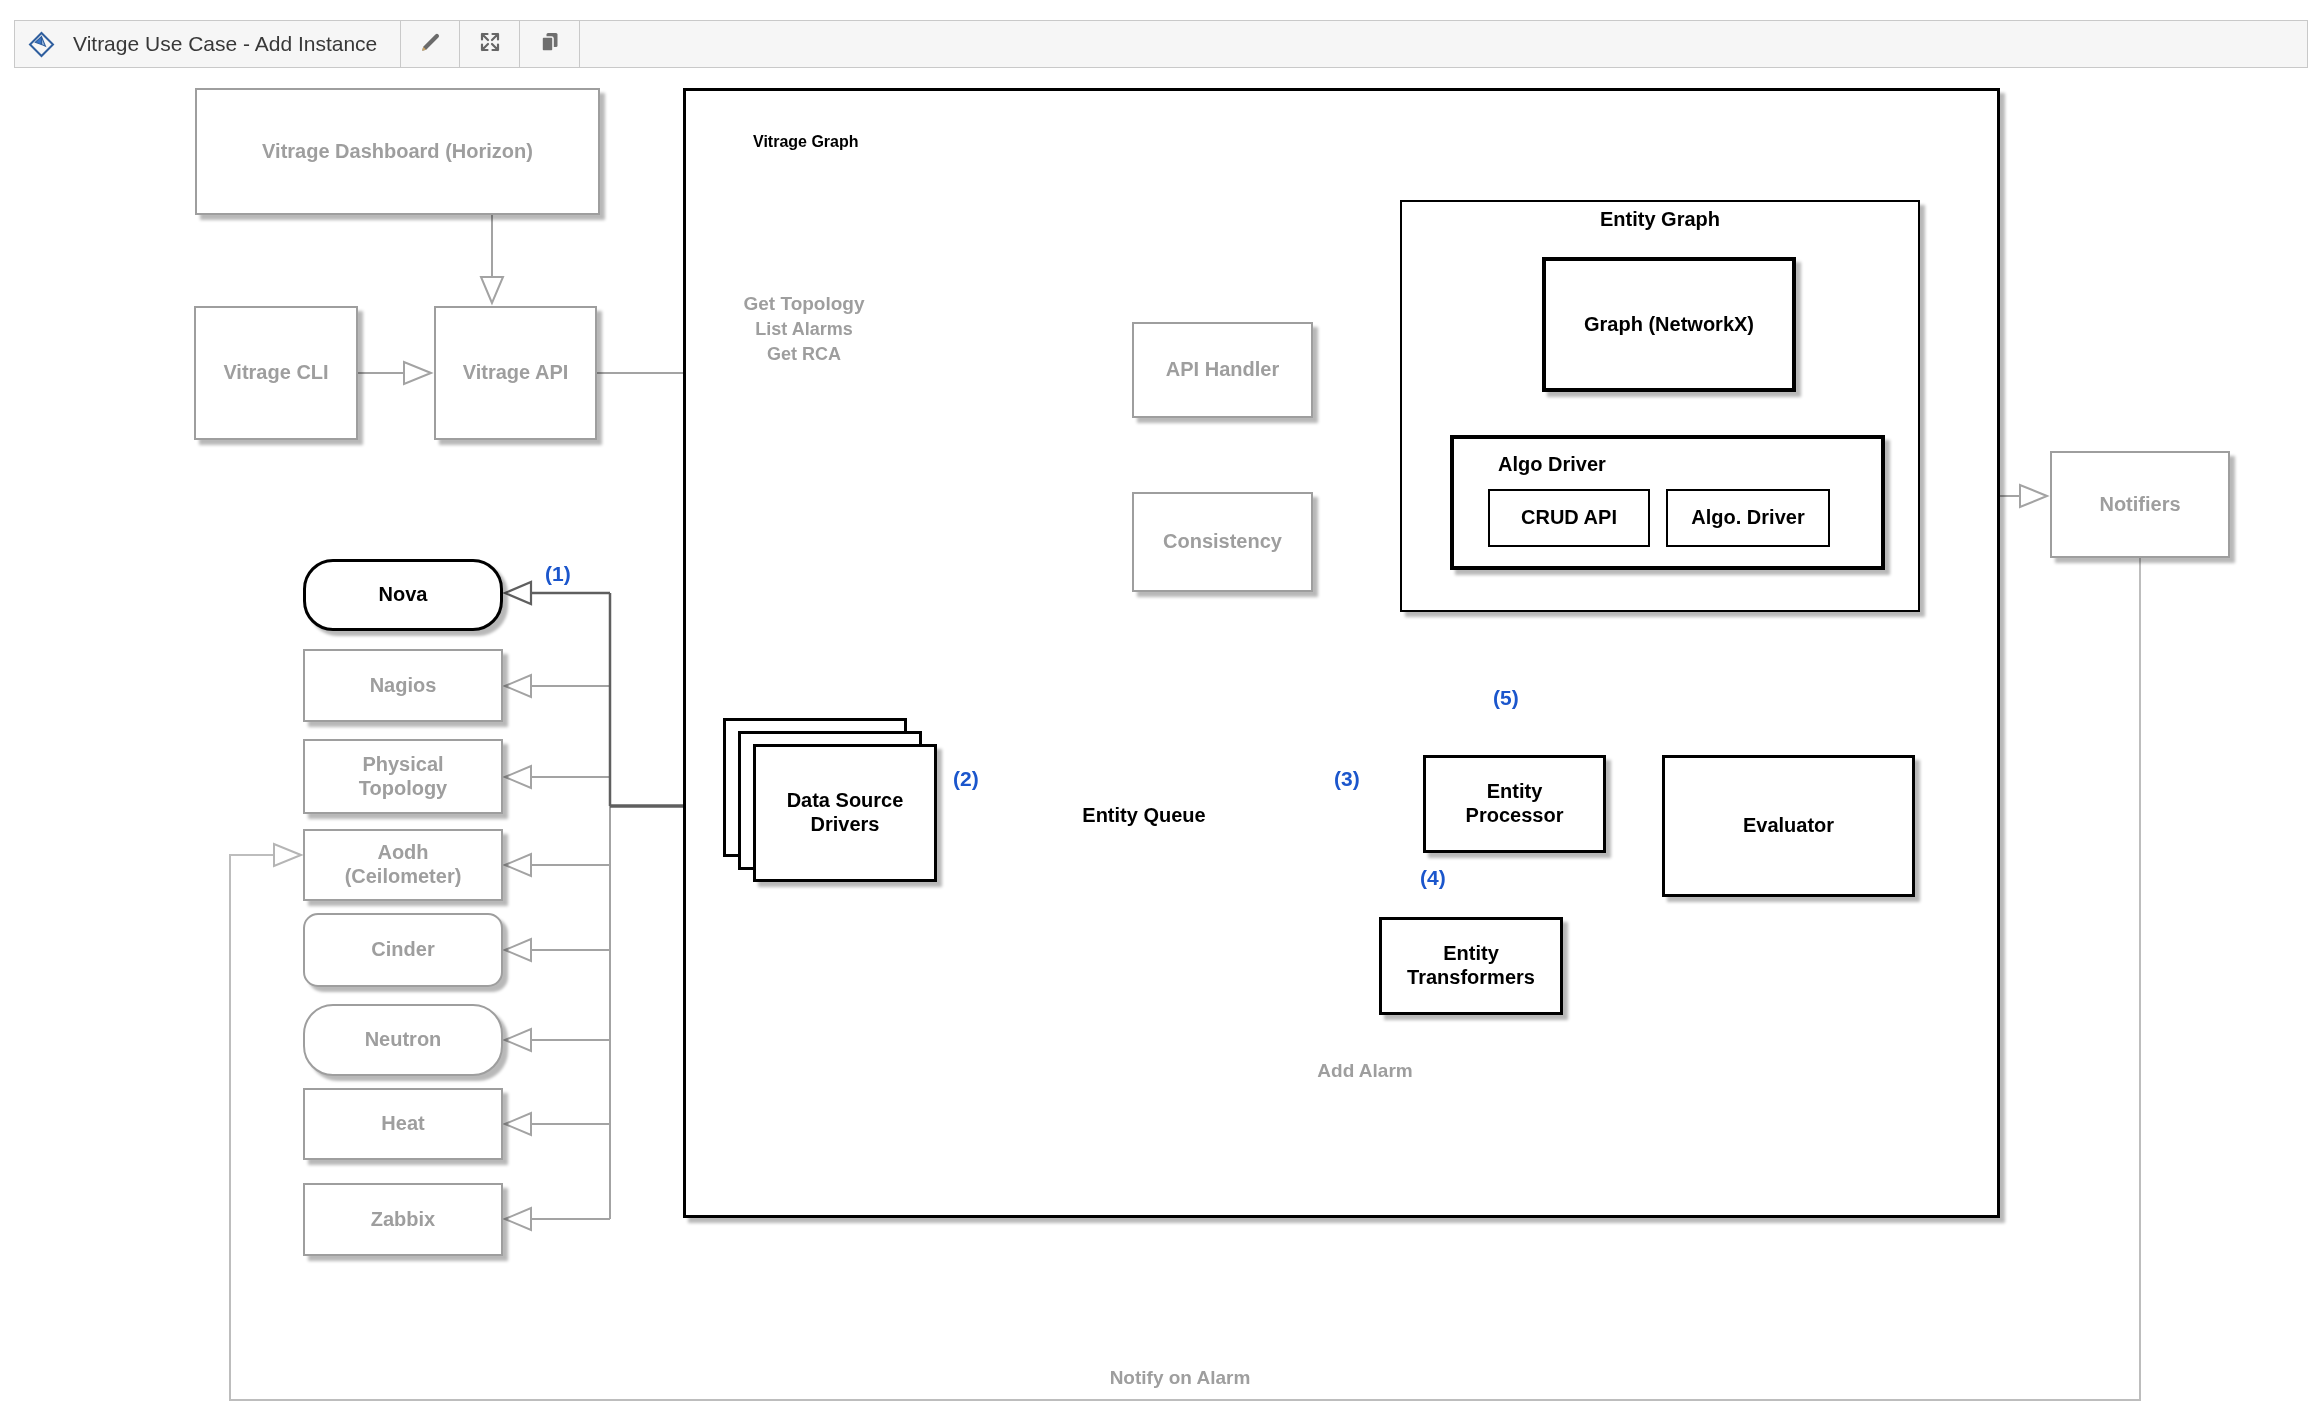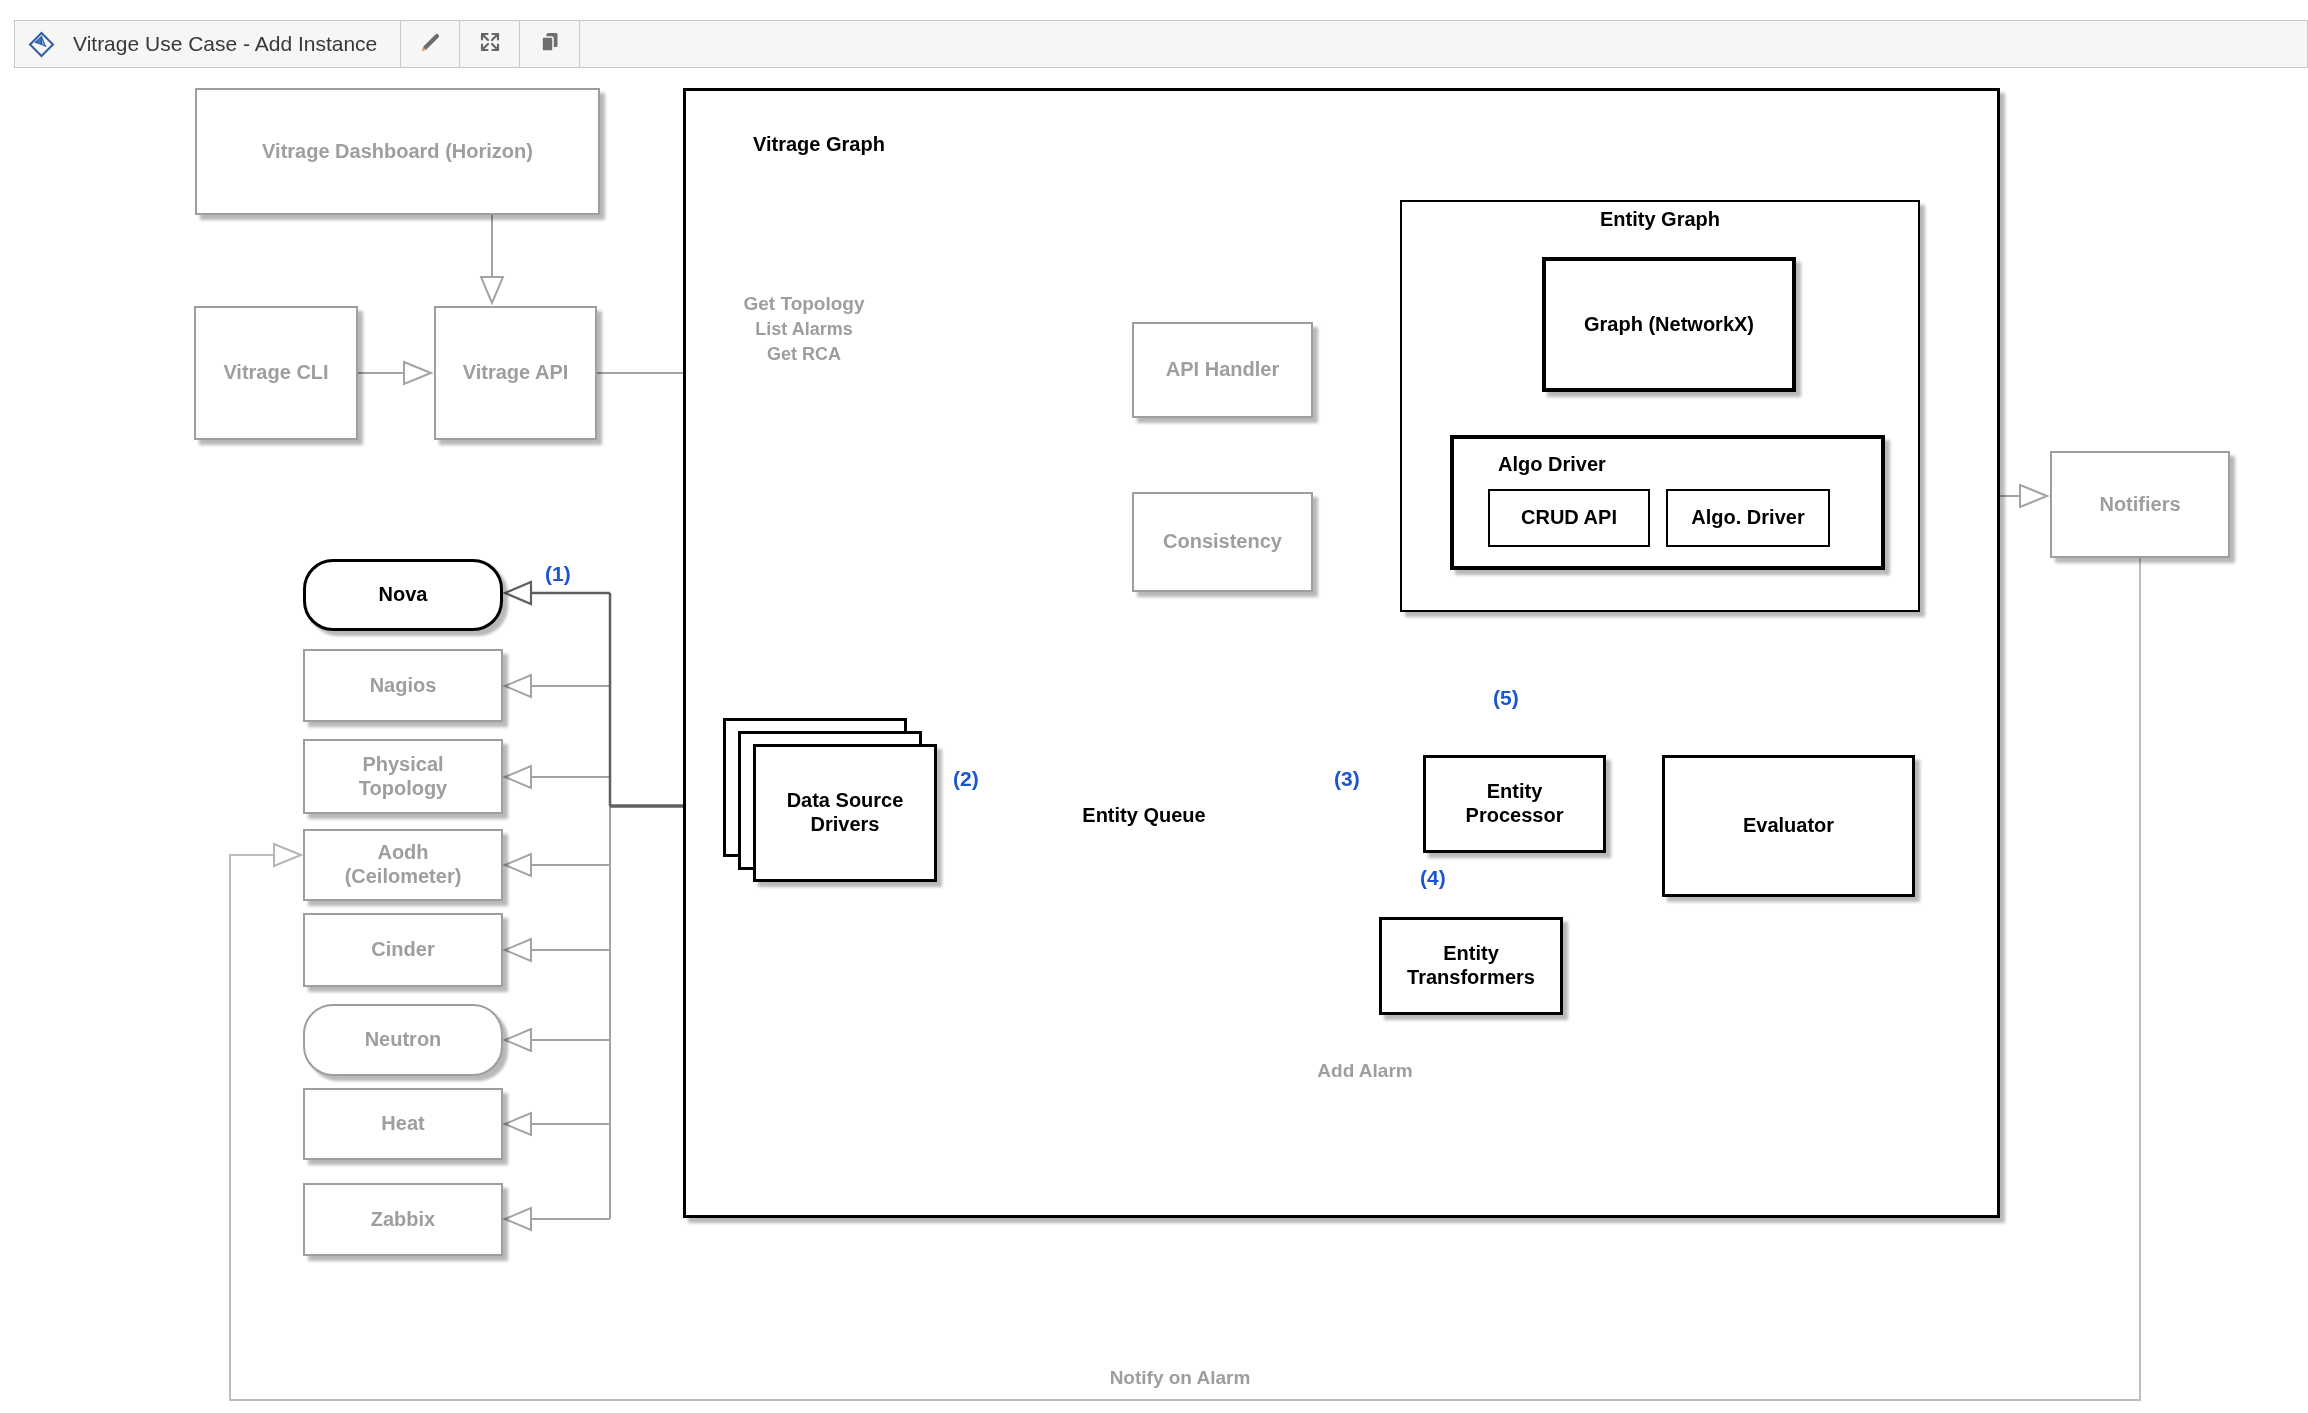--- a/index.html
+++ b/index.html
@@ -20,21 +20,21 @@
        justify-content:center;text-align:center;font-weight:bold;font-size:20px;line-height:1.18;}
   .shadow{box-shadow:5px 5px 3px rgba(0,0,0,0.28);}
   .gray{border:2px solid #9e9e9e;color:#9e9e9e;}
   .blk2{border:2px solid #000;color:#000;}
   .blk3{border:3px solid #000;color:#000;}
   .blk4{border:4px solid #000;color:#000;}
   .noflex{display:block;}
 
   .glabel{position:absolute;color:#9e9e9e;font-weight:bold;font-size:19px;text-align:center;}
   .blabel{position:absolute;color:#1b56cc;font-weight:bold;font-size:21px;}
-  .klabel{position:absolute;color:#000;font-weight:bold;font-size:20px;}
+  .klabel{position:absolute;color:#000;font-weight:bold;font-size:16px;}
 
   svg.layer{position:absolute;left:0;top:0;pointer-events:none;}
   .icon-stroke{stroke:#666;fill:none;stroke-width:2.2;stroke-linecap:round;stroke-linejoin:round;}
 </style>
 </head>
 <body>
 
 <div id="stage">
 
   <div id="toolbar">
@@ -216,21 +216,21 @@
   </div>
   <div class="box gray shadow" style="left:303px;top:649px;width:200px;height:73px;">
     <span>Nagios</span>
   </div>
   <div class="box gray shadow" style="left:303px;top:739px;width:200px;height:75px;padding:0 28px;">
     <span>Physical Topology</span>
   </div>
   <div class="box gray shadow" style="left:303px;top:829px;width:200px;height:72px;padding:0 28px;">
     <span>Aodh (Ceilometer)</span>
   </div>
-  <div class="box gray shadow" style="left:303px;top:913px;width:200px;height:74px;">
+  <div class="box gray shadow" style="left:303px;top:913px;width:200px;height:74px;border-radius:15px;">
     <span>Cinder</span>
   </div>
   <div class="box gray shadow" style="left:303px;top:1004px;width:200px;height:72px;border-radius:30px;">
     <span>Neutron</span>
   </div>
   <div class="box gray shadow" style="left:303px;top:1088px;width:200px;height:72px;">
     <span>Heat</span>
   </div>
   <div class="box gray shadow" style="left:303px;top:1183px;width:200px;height:73px;">
     <span>Zabbix</span>

